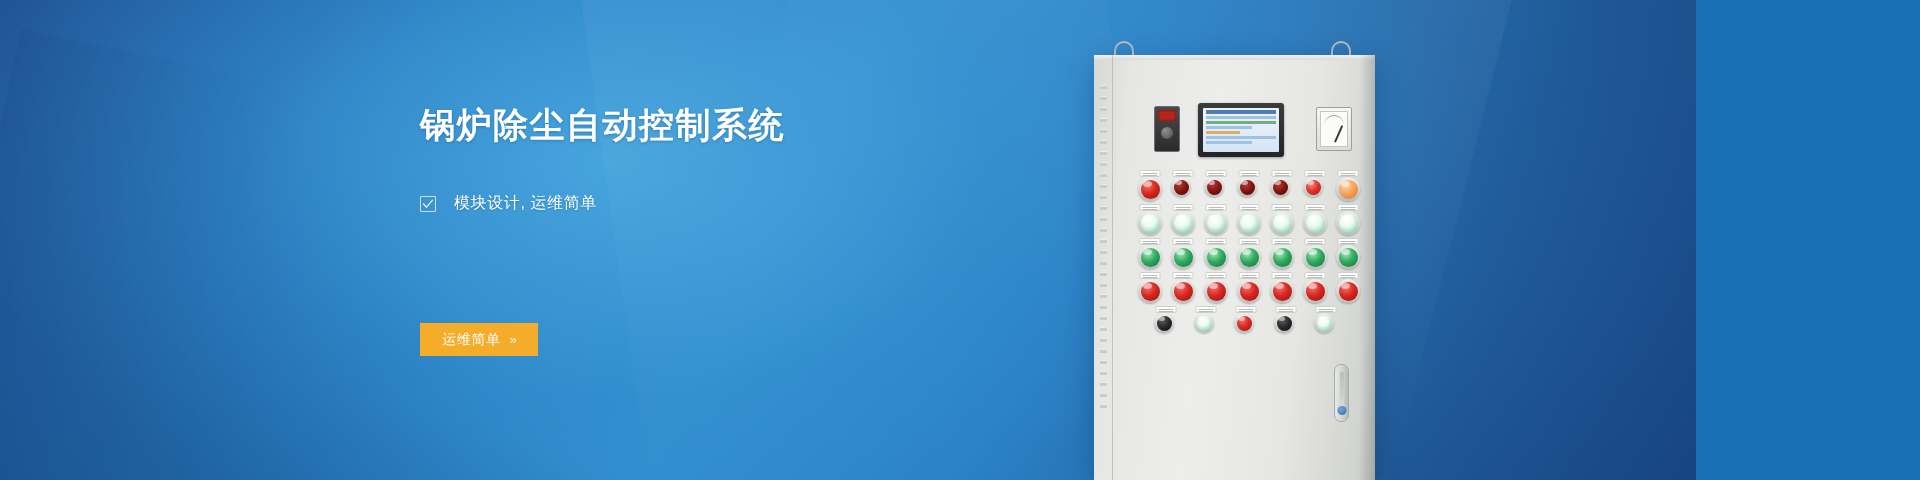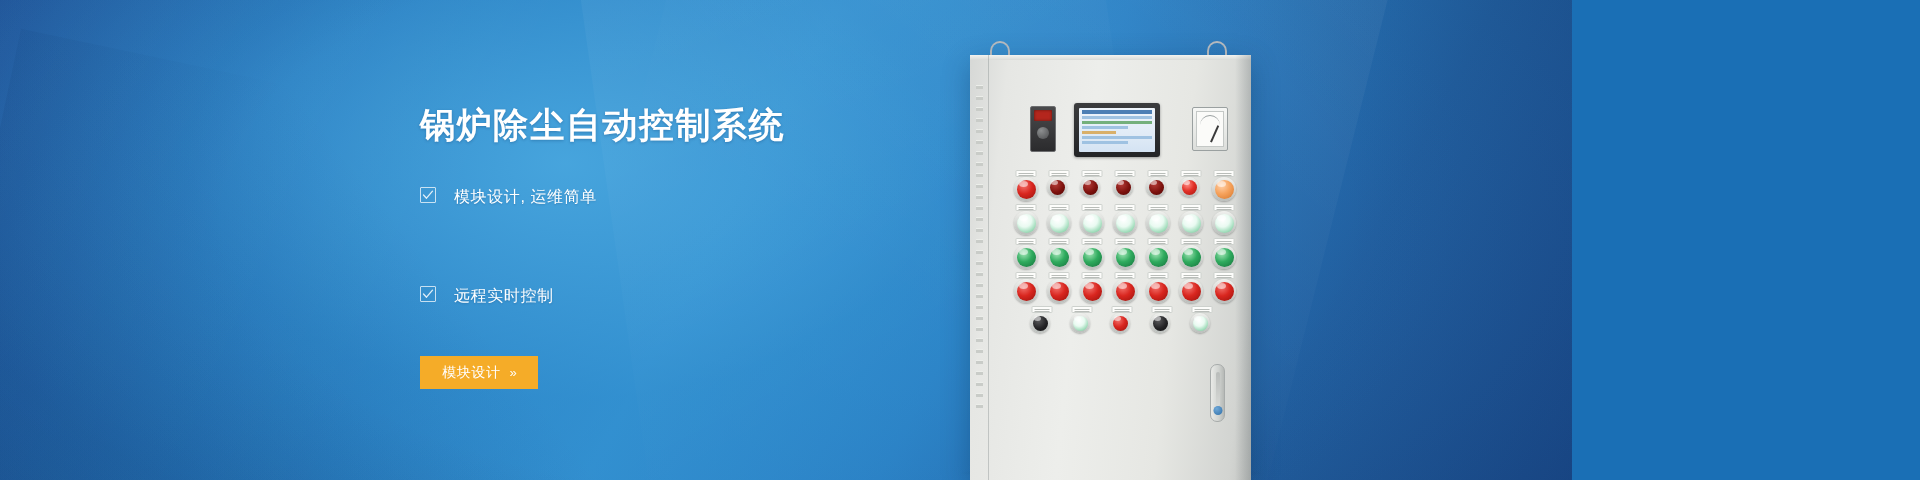--- a/index.html
+++ b/index.html
@@ -5,21 +5,21 @@
   * { margin:0; padding:0; box-sizing:border-box; }
   html,body { width:1920px; height:480px; overflow:hidden; }
   body {
     font-family:"Liberation Sans", sans-serif;
     background:#1a6fb5;
   }
 
   
   .banner {
     position:relative;
-    width:1572px; height:480px;
+    width:1696px; height:480px;
     overflow:hidden;
     background:
       radial-gradient(ellipse 900px 560px at 36% 34%, rgba(72,166,222,0.95) 0%, rgba(48,140,205,0.55) 42%, rgba(30,104,178,0.15) 72%, rgba(25,86,160,0) 100%),
       linear-gradient(118deg, #1e56a0 0%, #2574b8 22%, #3595d4 46%, #2d85c8 62%, #225f9f 82%, #1b4b8c 100%);
     padding-left: 37px;
   }
   
   .facet { position:absolute; pointer-events:none; }
   .facet-a {
     left:-180px; top:-160px; width:900px; height:900px;
@@ -59,20 +59,21 @@
     font-size:35px;
     font-weight:bold;
     letter-spacing:1.5px;
     line-height:1.2;
     text-shadow:0 1px 3px rgba(0,40,90,0.28);
     white-space:nowrap;
   }
   .feature-list { margin-top:41px; }
   .feature-item {
     display:flex;
+    align-items:center;
     height:33px;
     margin-bottom:0;
   }
   .fi-spacer { height:33px; }
   .checkbox {
     width:16px; height:16px;
     flex:0 0 16px;
     border:1px solid rgba(255,255,255,0.72);
     border-radius:1px;
     position:relative;
@@ -357,33 +358,25 @@
           </svg>
         </span>
         <span class="feature-text">模块设计, 运维简单</span>
       </div>
 
       <div class="fi-spacer"></div>
 
 
       <div class="fi-spacer"></div>
 
-      <div class="feature-item">
-        <span class="checkbox">
-          <svg width="12" height="12" viewBox="0 0 12 12" aria-hidden="true">
-            <polyline points="1.5,6 4.5,9.2 10.5,2.2" fill="none" stroke="#ffffff" stroke-width="1.3" stroke-linecap="round" stroke-linejoin="round" opacity="0.85"></polyline>
-          </svg>
-        </span>
-        <span class="feature-text">远程实时控制</span>
-      </div>
 
     </div>
 
     <div class="cta">
-      <span>模块设计</span>
+      <span>运维简单</span>
       <span class="chev">»</span>
     </div>
 
   </div>
 
   <div class="cabinet-stage">
     <div class="cab-floor-shadow"></div>
 
     <div class="cabinet">
 

